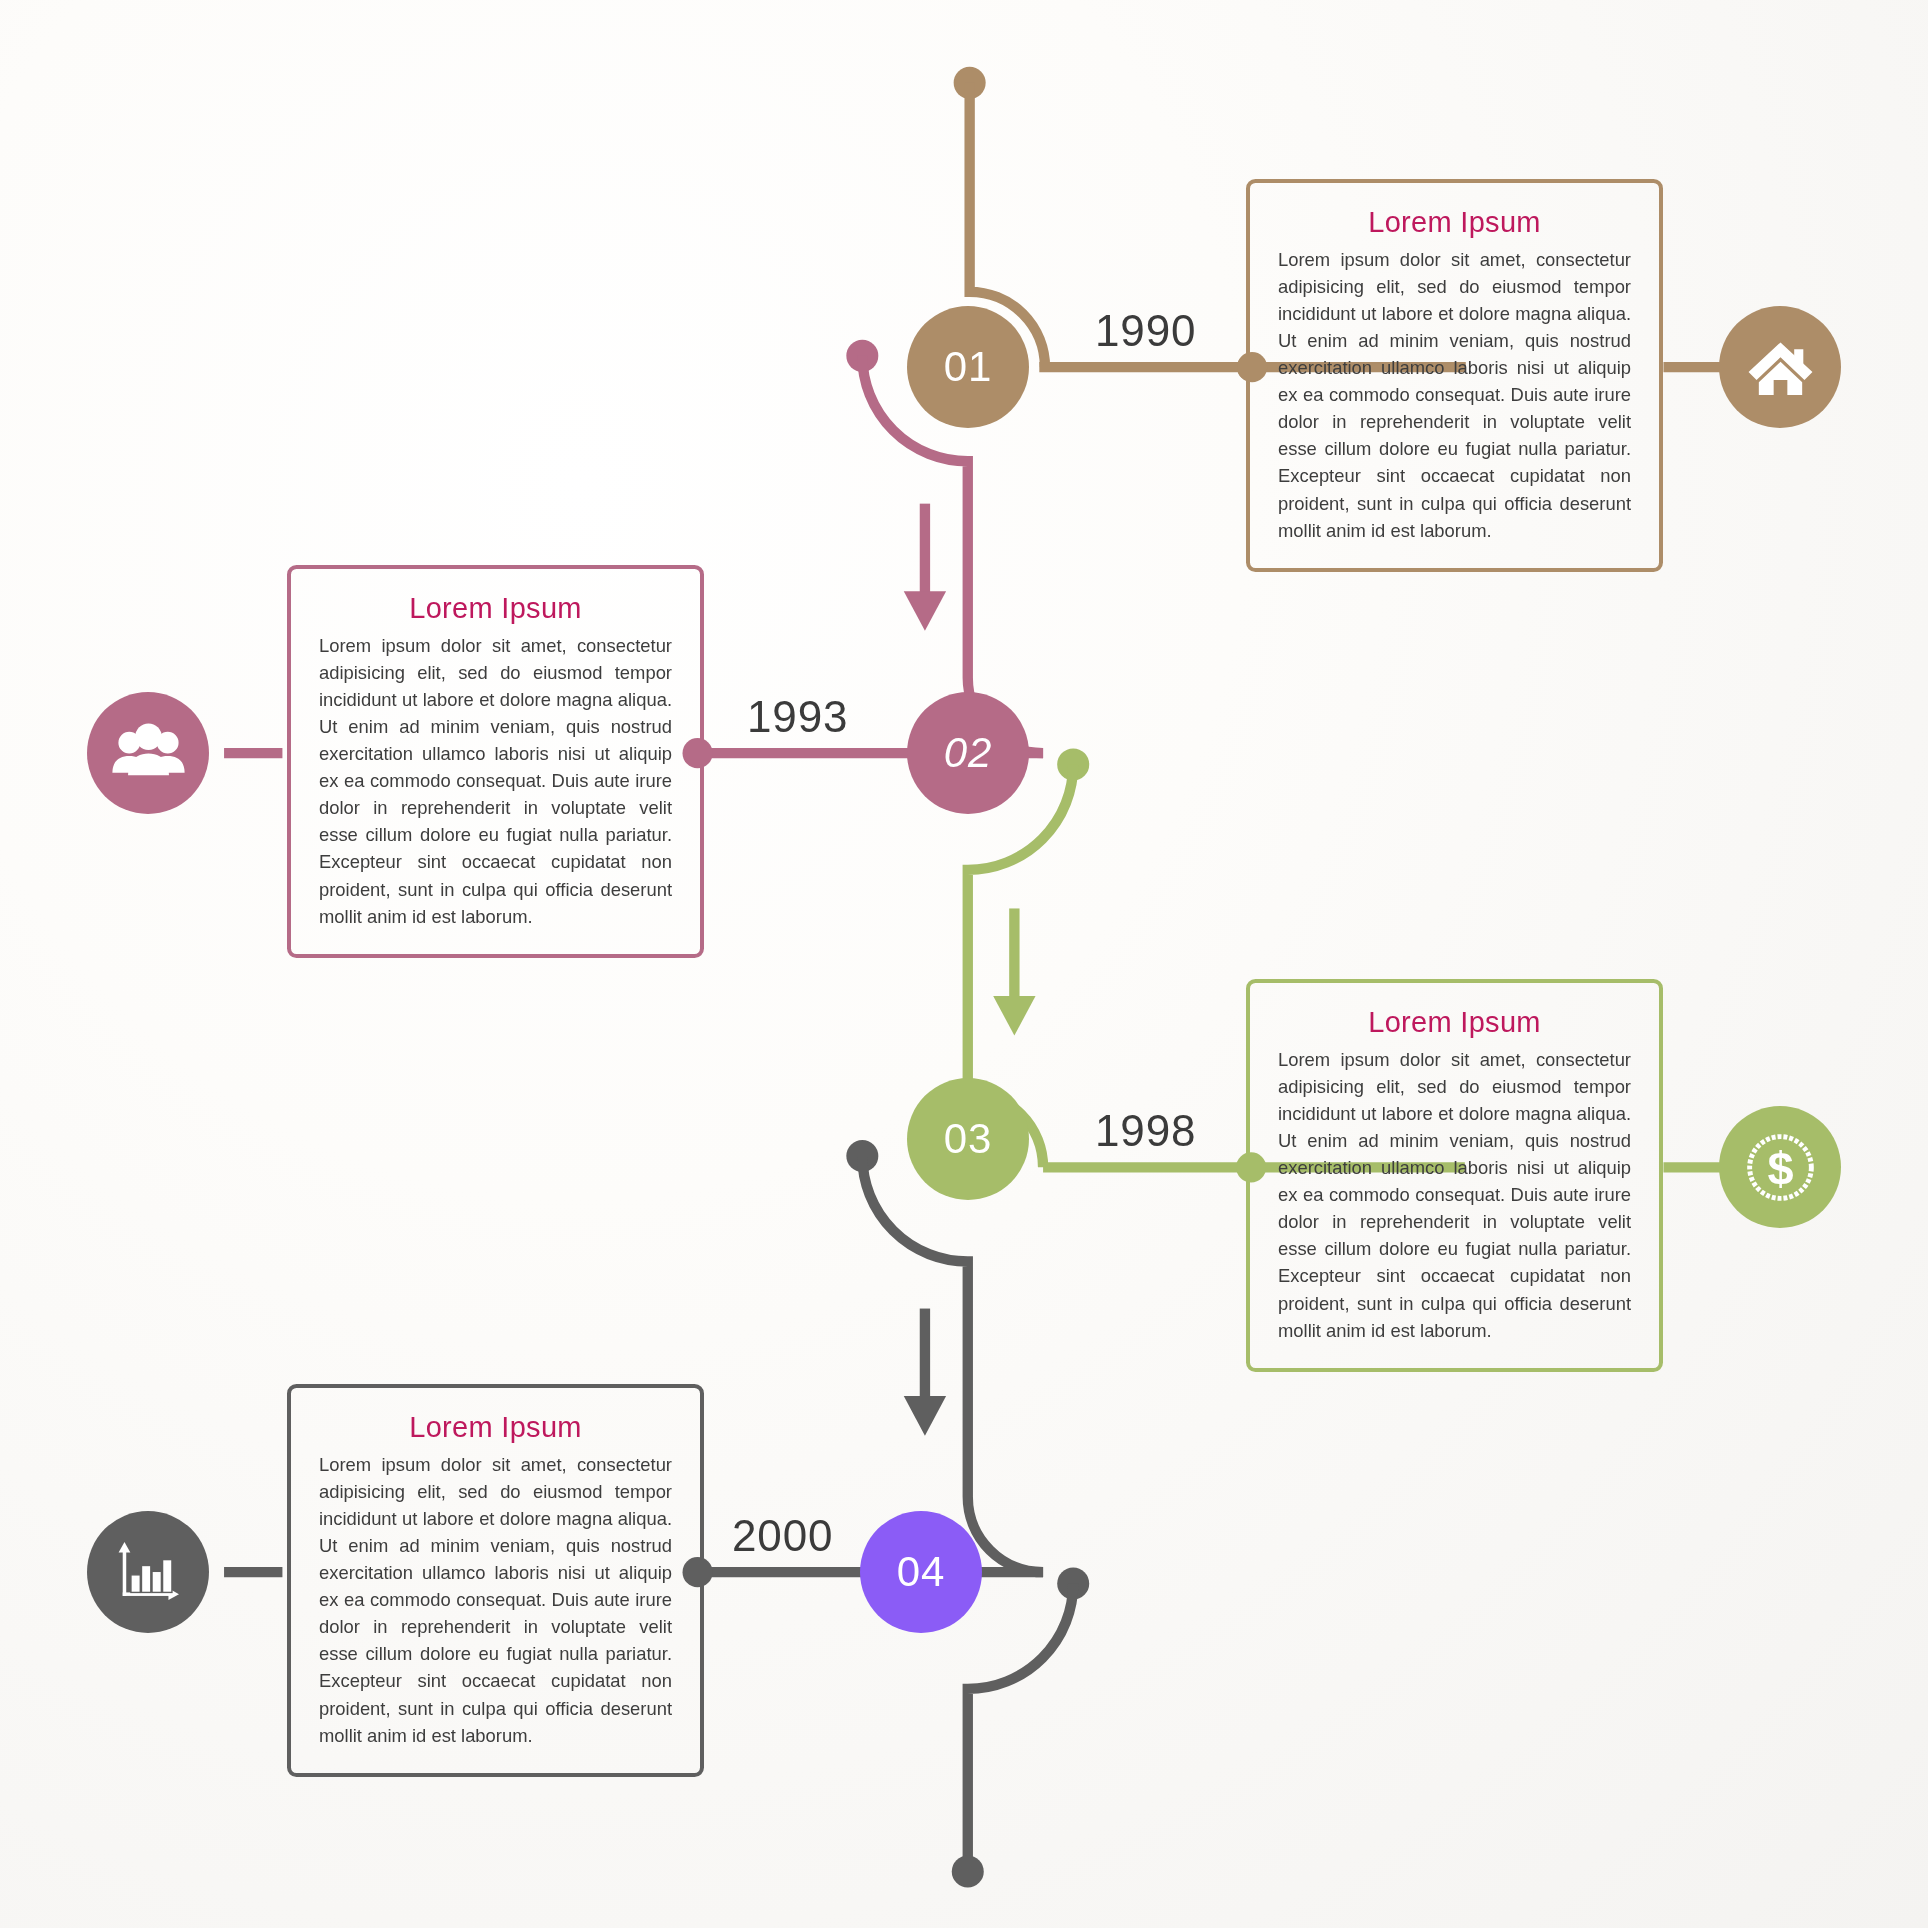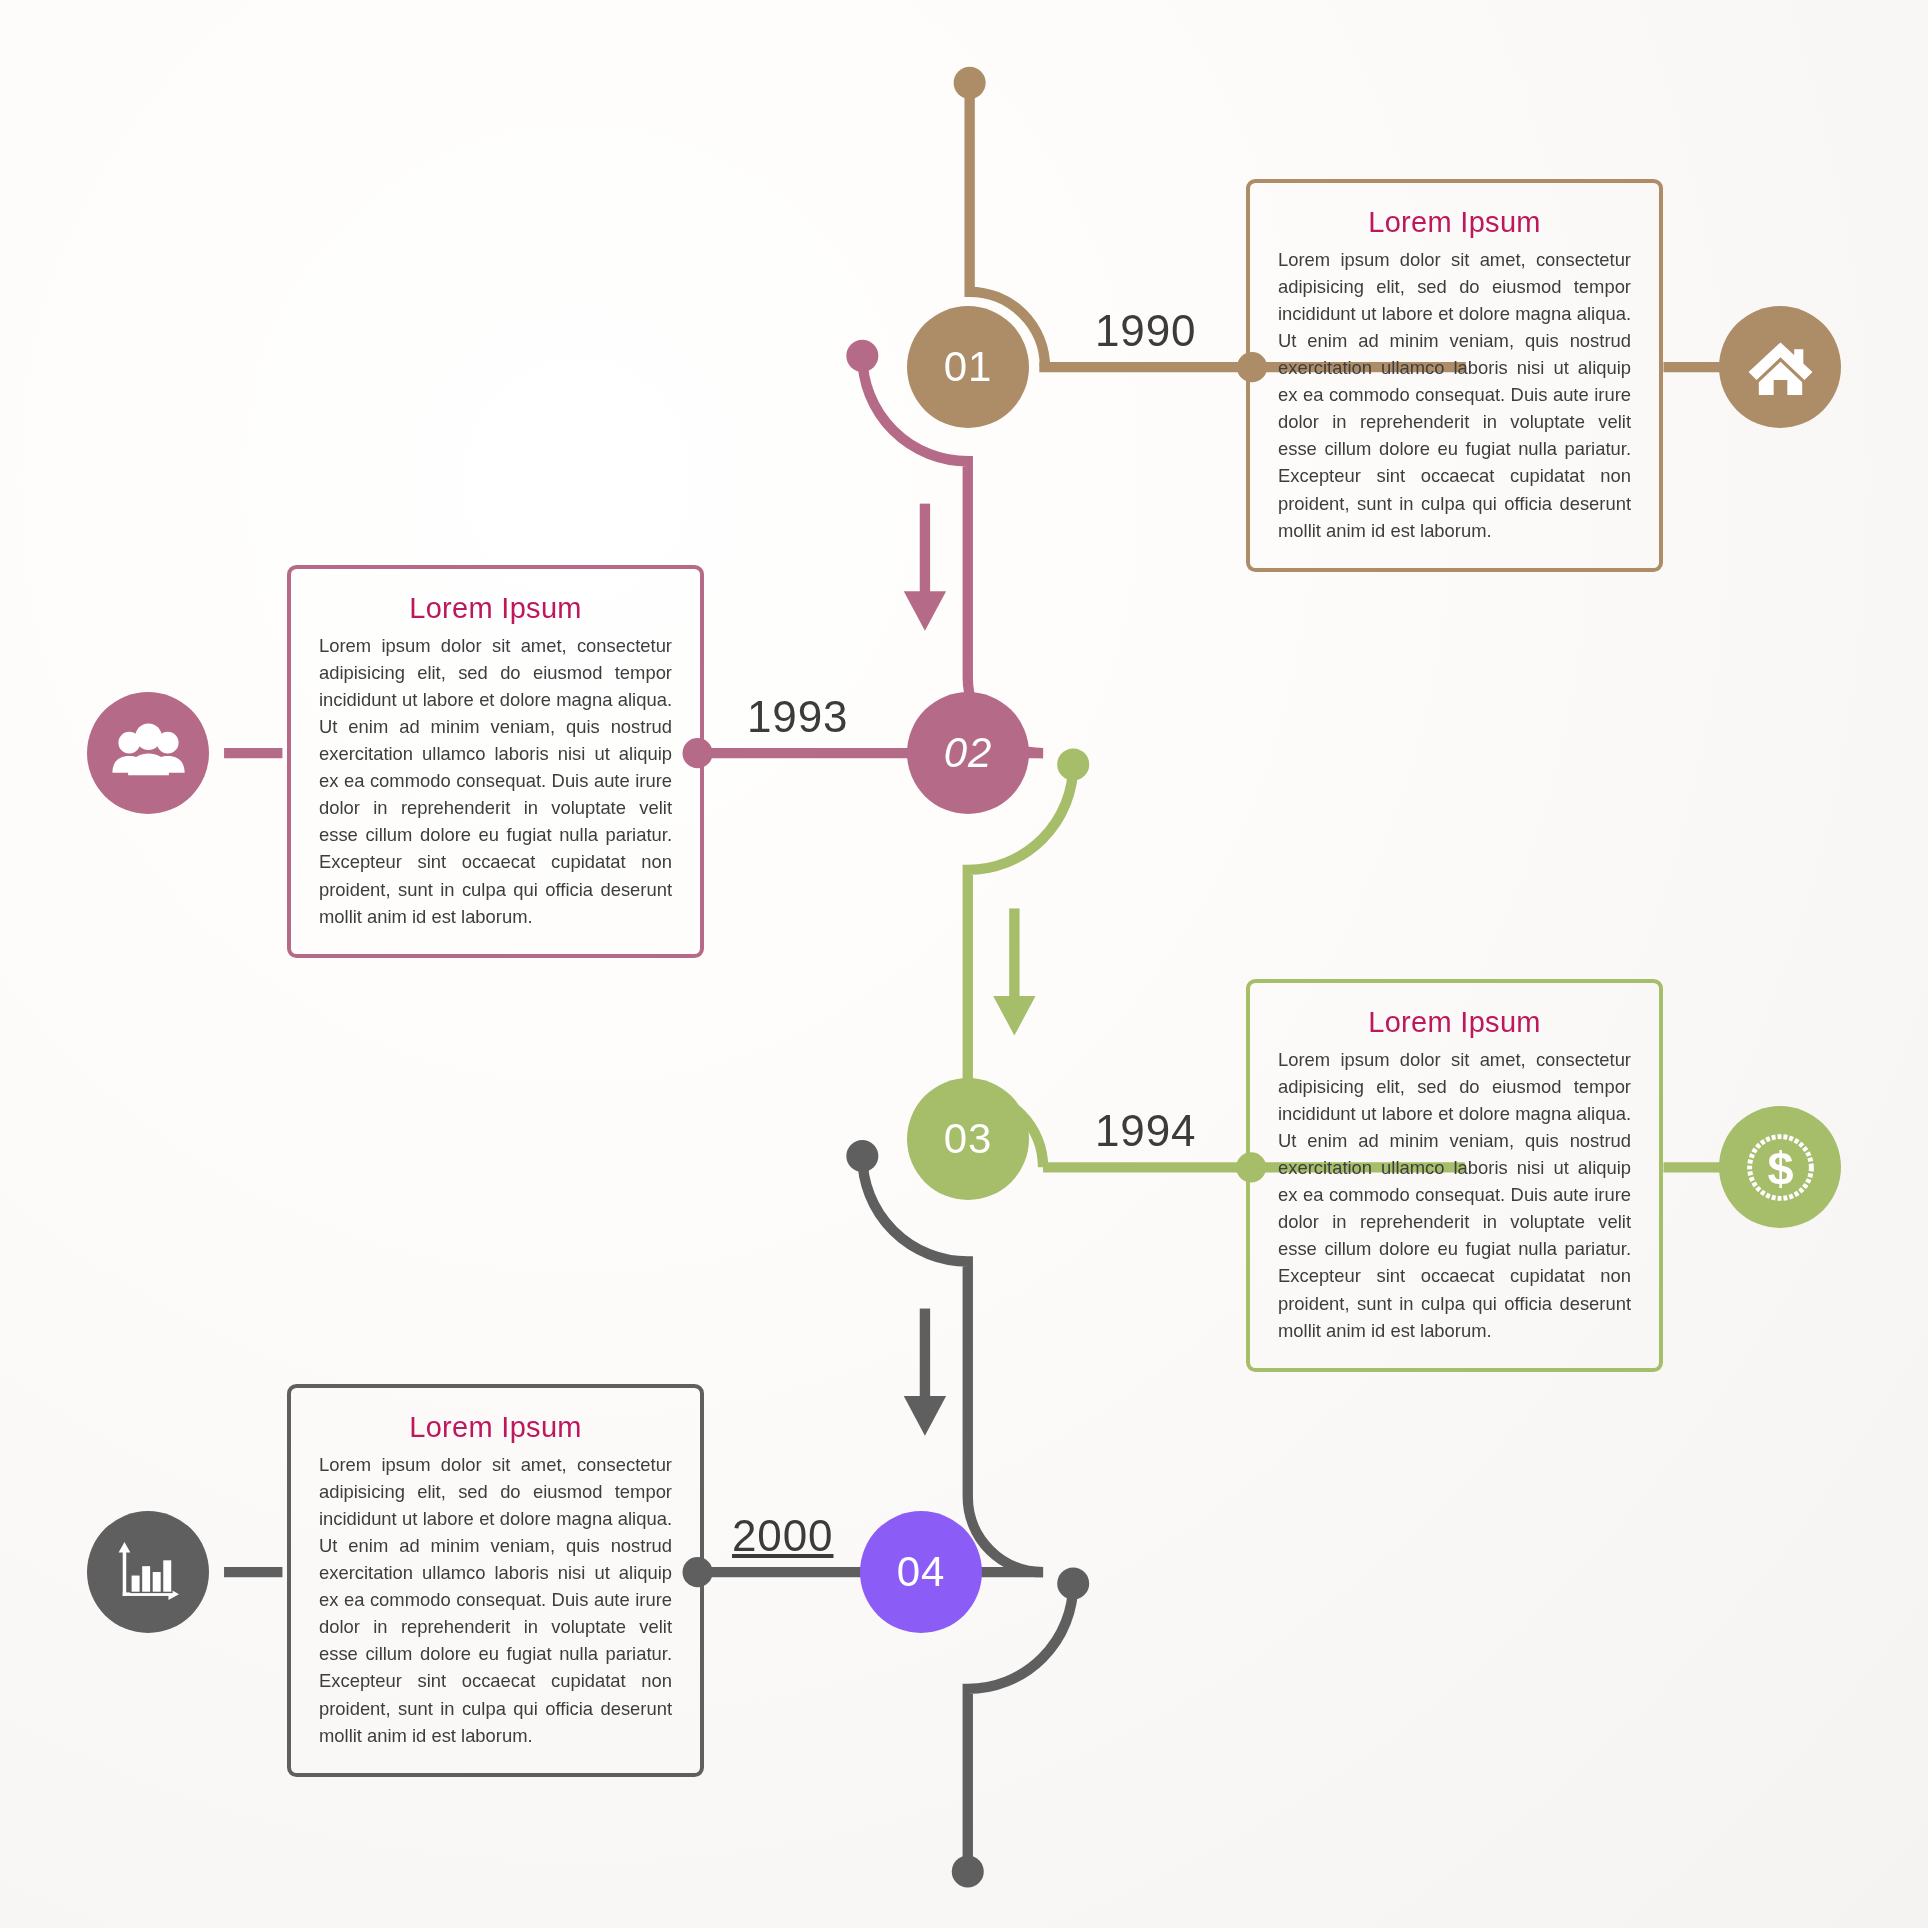--- a/index.html
+++ b/index.html
@@ -162,22 +162,22 @@
   <div class="num-circle" style="left:907px; top:1078px; background:#a6bd69;">
     <span>03</span>
   </div>
 
   <div class="num-circle" style="left:860px; top:1511px; background:#8b5cf6;">
     <span>04</span>
   </div>
 
   <div class="year" style="left:1095px; top:306px;">1990</div>
   <div class="year" style="left:747px; top:692px;">1993</div>
-  <div class="year" style="left:1095px; top:1106px;">1994</div>
-  <div class="year" style="left:732px; top:1511px;text-decoration:underline;">2000</div>
+  <div class="year" style="left:1095px; top:1106px;">1998</div>
+  <div class="year" style="left:732px; top:1511px;">2000</div>
 
   <div class="card" style="left:1246px; top:179px; width:417px; border-color:#ad8d68;">
     <div class="card-title">Lorem Ipsum</div>
     <div class="card-body">Lorem ipsum dolor sit amet, consectetur adipisicing elit, sed do eiusmod tempor incididunt ut labore et dolore magna aliqua. Ut enim ad minim veniam, quis nostrud exercitation ullamco laboris nisi ut aliquip ex ea commodo consequat. Duis aute irure dolor in reprehenderit in voluptate velit esse cillum dolore eu fugiat nulla pariatur. Excepteur sint occaecat cupidatat non proident, sunt in culpa qui officia deserunt mollit anim id est laborum.</div>
   </div>
 
   <div class="card" style="left:287px; top:565px; width:417px; border-color:#b56b87;">
     <div class="card-title">Lorem Ipsum</div>
     <div class="card-body">Lorem ipsum dolor sit amet, consectetur adipisicing elit, sed do eiusmod tempor incididunt ut labore et dolore magna aliqua. Ut enim ad minim veniam, quis nostrud exercitation ullamco laboris nisi ut aliquip ex ea commodo consequat. Duis aute irure dolor in reprehenderit in voluptate velit esse cillum dolore eu fugiat nulla pariatur. Excepteur sint occaecat cupidatat non proident, sunt in culpa qui officia deserunt mollit anim id est laborum.</div>
   </div>

